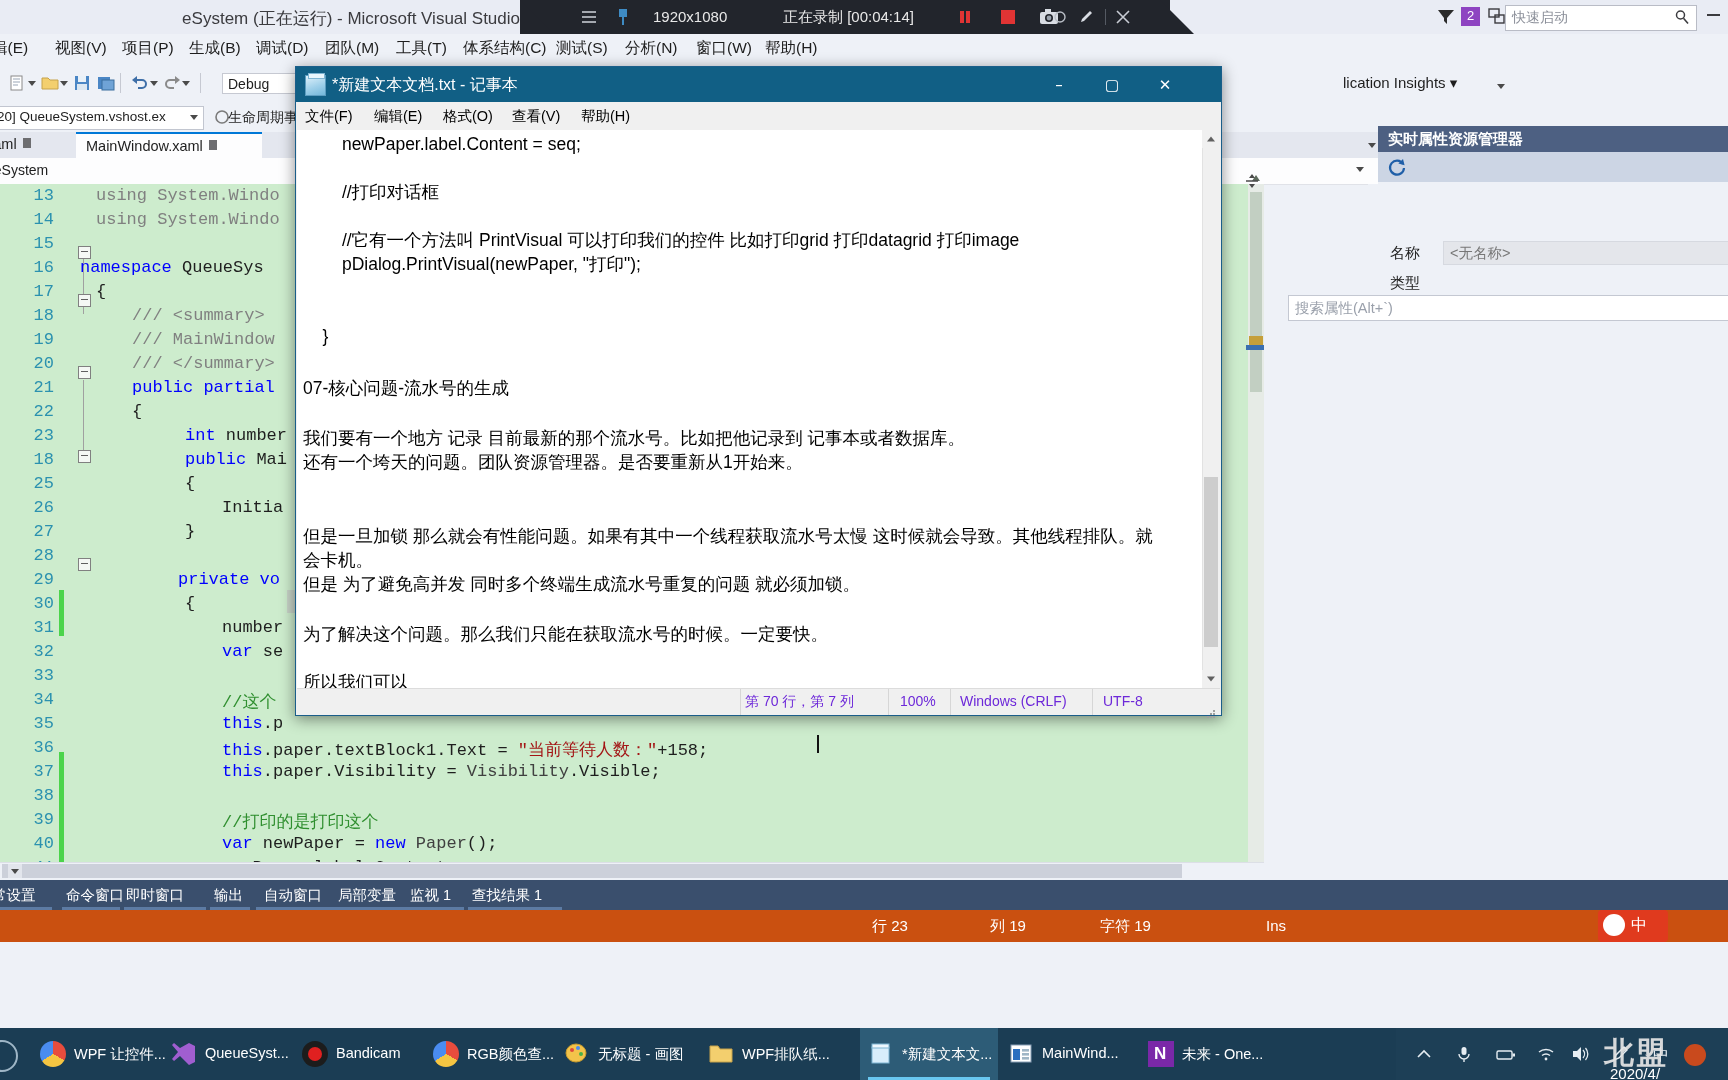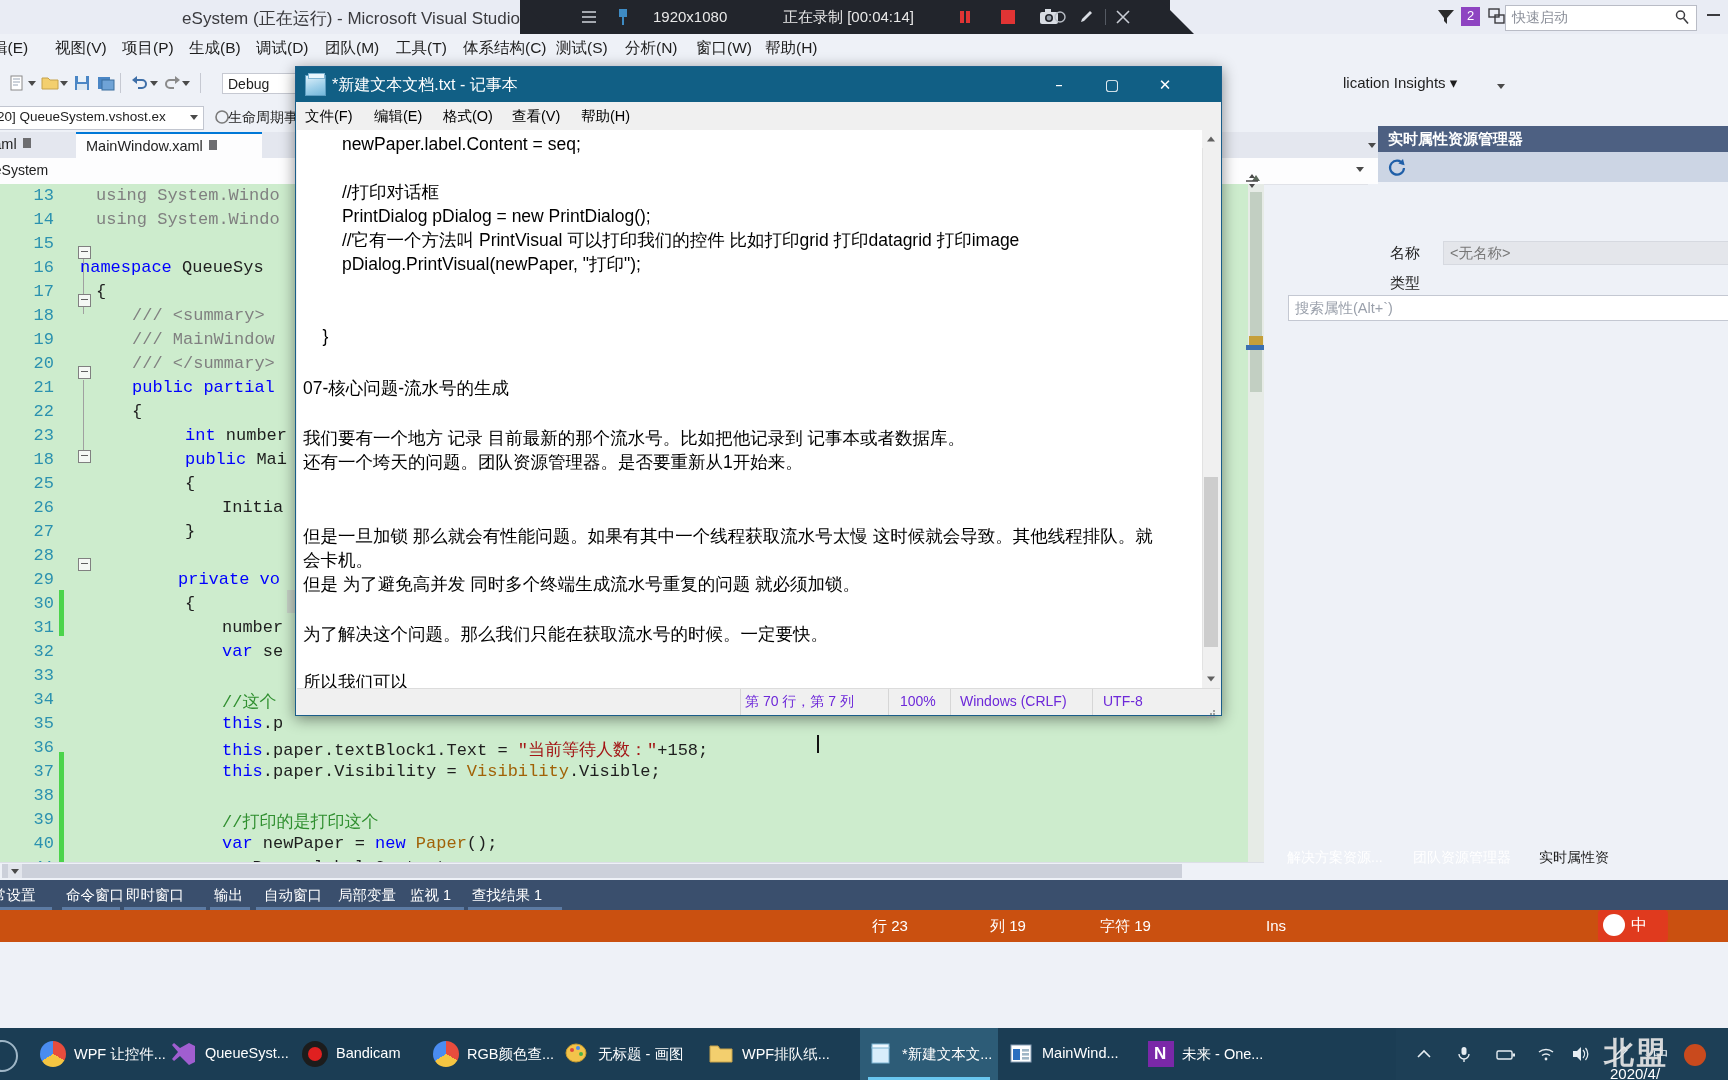--- a/index.html
+++ b/index.html
@@ -33,21 +33,21 @@
   .edtab.active{background:#fdfdfe;border-top:2px solid #0078d7;}
   .pin{display:inline-block;width:8px;height:10px;background:#6d6d70;margin-left:6px;vertical-align:1px;}
   
   #vs-navbar{left:0;top:158px;width:1380px;height:26px;background:#fdfdfe;border-bottom:1px solid #e0e2e8;}
   #navleft{left:-14px;top:4px;font-size:14px;color:#1e1e1e;}
   #navcaret1{right:16px;top:9px;}
   
   #code-area{left:0;top:184px;width:1248px;height:678px;background:#cdeccd;overflow:hidden;}
   .gutter-num{position:absolute;left:10px;width:44px;text-align:right;font-family:"Liberation Mono","DejaVu Sans Mono",monospace;font-size:17px;color:#2b91af;}
   .codeline{position:absolute;left:64px;font-family:"Liberation Mono","DejaVu Sans Mono",monospace;font-size:17px;white-space:pre;color:#1e1e1e;}
-  .kw{color:#0000ff;}.ty{color:#a16207;}.cm{color:#2f8f2f;}.st{color:#a31515;}.gy{color:#808080;}
+  .kw{color:#0000ff;}.ty{color:#404040;}.cm{color:#2f8f2f;}.st{color:#a31515;}.gy{color:#808080;}
   #chgbar1{left:59px;top:406px;width:5px;height:46px;background:#4bd44b;}
   #chgbar2{left:59px;top:568px;width:5px;height:294px;background:#4bd44b;}
   .foldbox{position:absolute;width:11px;height:11px;border:1px solid #808080;background:#f4f8f4;}
   .foldbox::before{content:"";position:absolute;left:2px;top:4px;width:7px;height:1px;background:#606060;}
   .foldline{position:absolute;width:1px;background:#a0a0a0;}
   #hl-number{position:absolute;left:287px;top:406px;width:90px;height:23px;background:#c8d4c8;}
   
   #code-vscroll{left:1248px;top:184px;width:16px;height:678px;background:#e6ebe6;}
   #code-vthumb{left:1250px;top:192px;width:12px;height:200px;background:#c2cfc2;}
   #code-hscroll{left:0;top:862px;width:1264px;height:18px;background:#eef1f7;border-top:1px solid #dcdfe6;}
@@ -353,25 +353,20 @@
     <div id="rp-body" class="abs">
       <span class="rp-lbl" style="left:12px;top:62px;">名称</span>
       <div id="rp-name-box" class="abs">
         <span id="rp-name-val" class="abs">&lt;无名称&gt;</span>
       </div>
       <span class="rp-lbl" style="left:12px;top:92px;">类型</span>
       <div id="rp-search" class="abs">
         <span id="rp-search-ph" class="abs">搜索属性(Alt+`)</span>
       </div>
     </div>
-    <div id="rp-tabs" class="abs">
-      <span class="rp-tab" style="left:-100px;">解决方案资源...</span>
-      <span class="rp-tab" style="left:26px;">团队资源管理器</span>
-      <span class="rp-tab active" style="left:152px;">实时属性资</span>
-    </div>
   </div>
 
   <div id="bottom-tabs" class="abs">
     <span class="bt" style="left:-8px;">常设置</span>
     <span class="bt" style="left:66px;">命令窗口</span>
     <span class="bt" style="left:126px;">即时窗口</span>
     <span class="bt" style="left:214px;">输出</span>
     <span class="bt" style="left:264px;">自动窗口</span>
     <span class="bt" style="left:338px;">局部变量</span>
     <span class="bt" style="left:410px;">监视 1</span>
@@ -469,21 +464,20 @@
     <span class="np-menu" style="left:78px;">编辑(E)</span>
     <span class="np-menu" style="left:147px;">格式(O)</span>
     <span class="np-menu" style="left:216px;">查看(V)</span>
     <span class="np-menu" style="left:285px;">帮助(H)</span>
   </div>
 
   <div id="np-text" class="abs">
     <span class="np-line" style="top:2px;">        newPaper.label.Content = seq;</span>
     <span class="np-line" style="top:26px;"></span>
     <span class="np-line" style="top:50px;">        //打印对话框</span>
-    <span class="np-line" style="top:74px;">        PrintDialog pDialog = new PrintDialog();</span>
     <span class="np-line" style="top:98px;">        //它有一个方法叫 PrintVisual 可以打印我们的控件 比如打印grid 打印datagrid 打印image</span>
     <span class="np-line" style="top:122px;">        pDialog.PrintVisual(newPaper, "打印");</span>
     <span class="np-line" style="top:146px;"></span>
     <span class="np-line" style="top:170px;"></span>
     <span class="np-line" style="top:194px;">    }</span>
     <span class="np-line" style="top:218px;"></span>
     <span class="np-line" style="top:246px;">07-核心问题-流水号的生成</span>
     <span class="np-line" style="top:270px;"></span>
     <span class="np-line" style="top:296px;">我们要有一个地方 记录 目前最新的那个流水号。比如把他记录到 记事本或者数据库。</span>
     <span class="np-line" style="top:320px;">还有一个垮天的问题。团队资源管理器。是否要重新从1开始来。</span>

